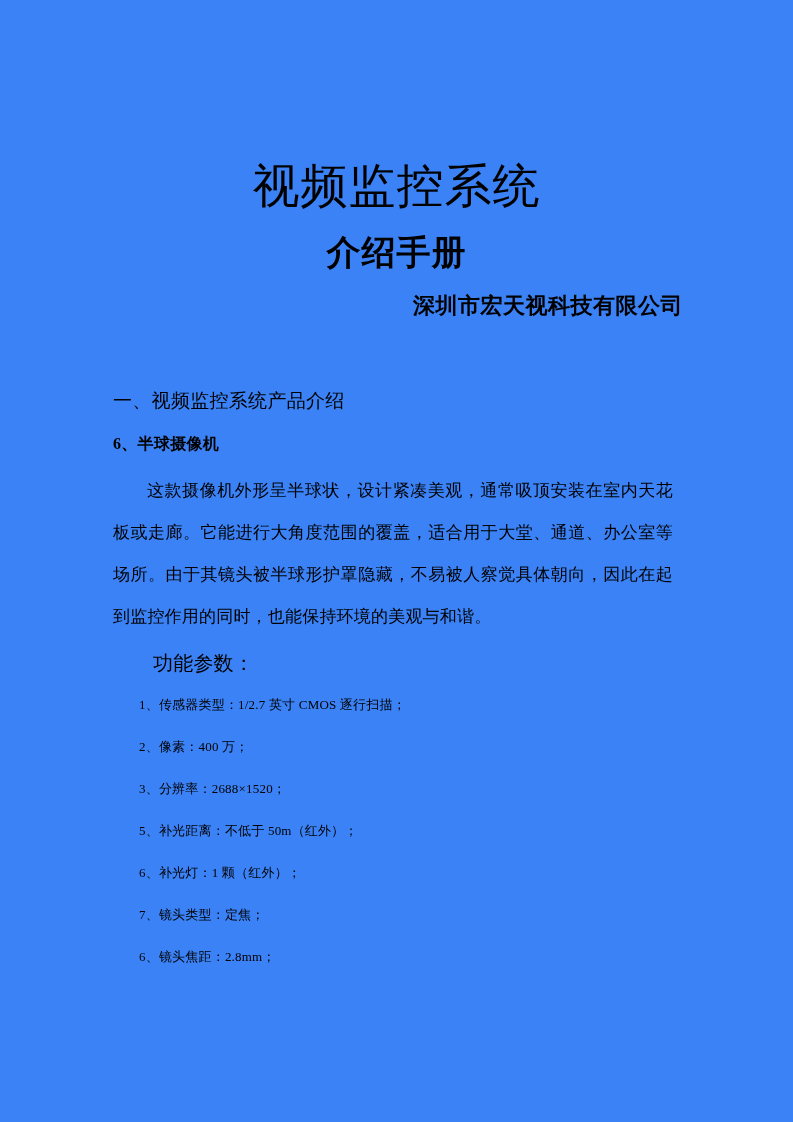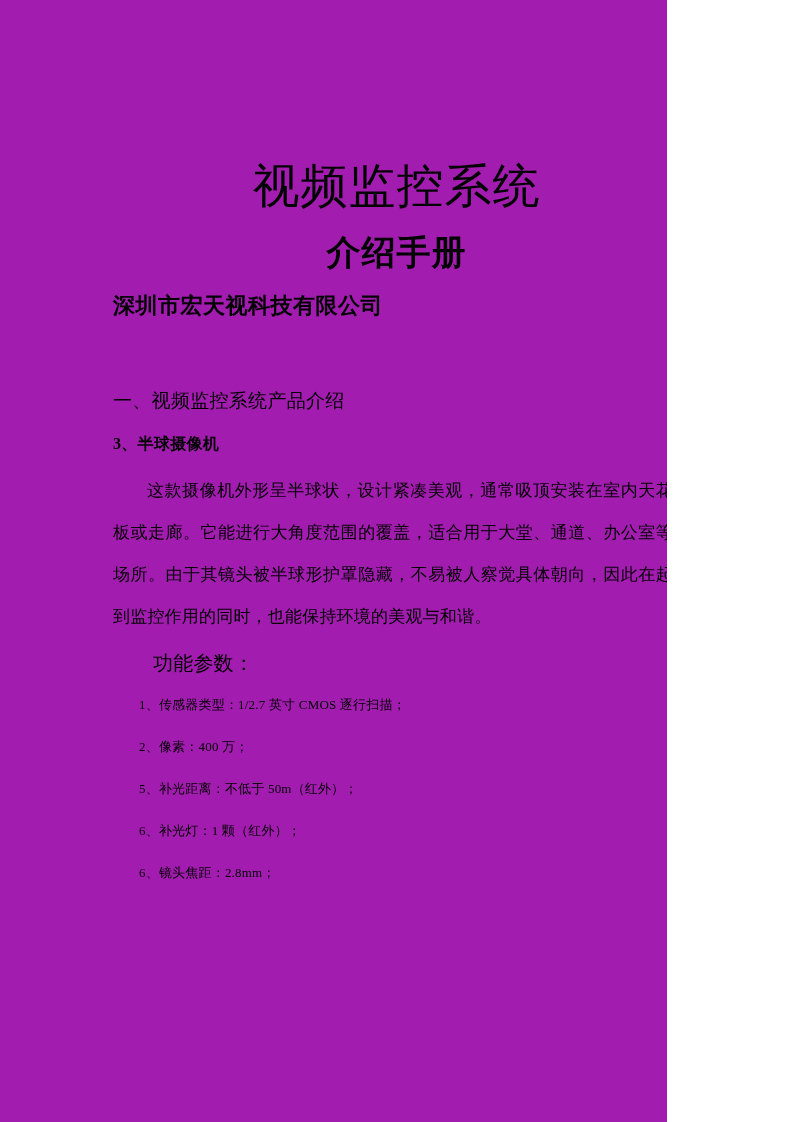--- a/index.html
+++ b/index.html
@@ -9,23 +9,23 @@
     background: #ffffff;
   }
   body {
     font-family: "DejaVu Serif", "Liberation Serif", serif;
     color: #000000;
     -webkit-font-smoothing: antialiased;
   }
 
   .page {
     position: relative;
-    width: 667px;
+    width: 793px;
     height: 1122px;
-    background: #a21caf;
+    background: #3b82f6;
     overflow: hidden;
     box-sizing: border-box;
   }
 
   
   .title-block {
     position: absolute;
     left: 0;
     top: 0;
     width: 793px;
@@ -57,20 +57,21 @@
     letter-spacing: 1px;
     font-family: "Liberation Serif", "DejaVu Serif", serif;
     white-space: nowrap;
   }
 
   .doc-company {
     position: absolute;
     left: 113px;
     top: 290px;
     width: 570px;
+    text-align: right;
     font-size: 22px;
     line-height: 32px;
     font-weight: 700;
     letter-spacing: 0.5px;
     font-family: "Liberation Serif", "DejaVu Serif", serif;
     white-space: nowrap;
   }
 
   
   .content {
@@ -143,29 +144,31 @@
   <div class="title-block">
     <div class="doc-title">视频监控系统</div>
     <div class="doc-subtitle">介绍手册</div>
     <div class="doc-company">深圳市宏天视科技有限公司</div>
   </div>
 
   <div class="content">
 
     <h2 class="section-heading">一、视频监控系统产品介绍</h2>
 
-    <h3 class="sub-heading">3、半球摄像机</h3>
+    <h3 class="sub-heading">6、半球摄像机</h3>
 
     <p class="body-paragraph">这款摄像机外形呈半球状，设计紧凑美观，通常吸顶安装在室内天花板或走廊。它能进行大角度范围的覆盖，适合用于大堂、通道、办公室等场所。由于其镜头被半球形护罩隐藏，不易被人察觉具体朝向，因此在起到监控作用的同时，也能保持环境的美观与和谐。</p>
 
     <p class="param-label">功能参数：</p>
 
     <ul class="param-list">
       <li class="param-item">1、传感器类型：1/2.7 英寸 CMOS 逐行扫描；</li>
       <li class="param-item">2、像素：400 万；</li>
+      <li class="param-item">3、分辨率：2688×1520；</li>
       <li class="param-item">5、补光距离：不低于 50m（红外）；</li>
       <li class="param-item">6、补光灯：1 颗（红外）；</li>
+      <li class="param-item">7、镜头类型：定焦；</li>
       <li class="param-item">6、镜头焦距：2.8mm；</li>
     </ul>
 
   </div>
 
 </div>
 
 </body></html>

